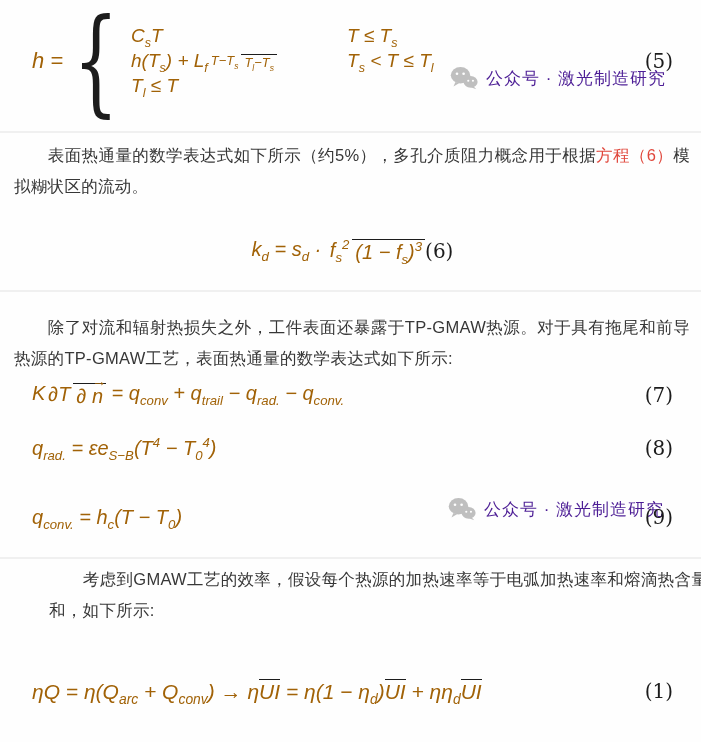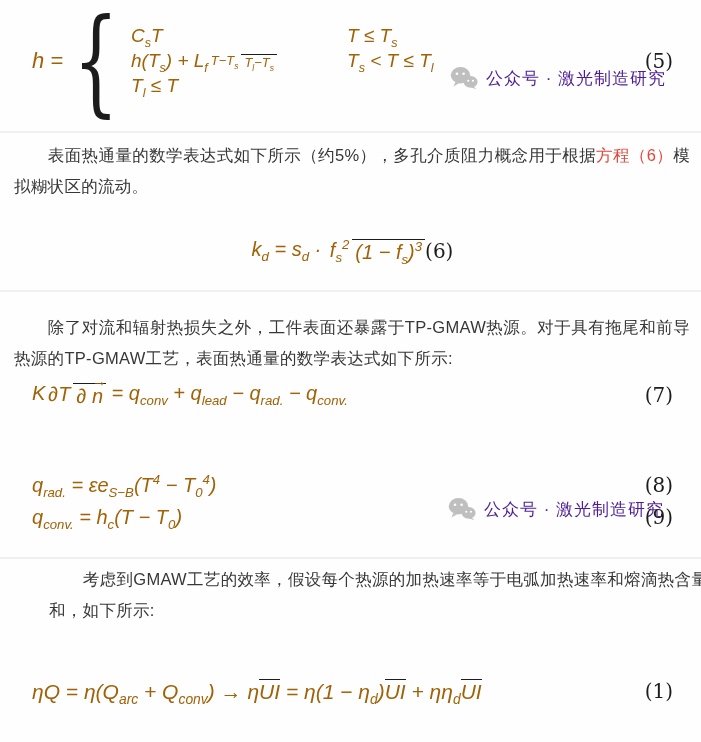--- a/index.html
+++ b/index.html
@@ -46,21 +46,21 @@
     font-style:normal;font-size:116px;line-height:0.88;
     display:inline-block;transform:scaleX(0.62);
     color:#1c1c1c;margin:0 -8px 0 -10px;
   }
   .eq5-rows{display:grid;grid-template-columns:216px auto;row-gap:3px;align-items:center;margin-left:6px;}
   .eq5-rows .math{font-size:19px;}
   .eq5-rows .frac{font-size:0.68em;}
 
   .eq6{top:210px;height:82px;justify-content:center;}
   .eq7{top:364px;height:62px;}
-  .eq8{top:461px;height:48px;}
+  .eq8{top:424px;height:48px;}
   .eq9{top:496px;height:42px;z-index:3;gap:12px;}
   .eq10{top:666px;height:50px;}
   .eq10 .math{font-size:21px;}
 
   
   .para{
     position:absolute;left:14px;width:676px;
     margin:0;
     font-size:16.5px;line-height:31px;letter-spacing:0.3px;
     color:#373737;text-indent:2.05em;text-align:justify;
@@ -136,21 +136,21 @@
   </section>
 
   <div class="divider d2"></div>
 
   <p class="para p2">除了对流和辐射热损失之外，工件表面还暴露于TP-GMAW热源。对于具有拖尾和前导热源的TP-GMAW工艺，表面热通量的数学表达式如下所示:</p>
 
   <section class="eq-block eq7">
     <span class="math">K<span class="frac">
           <span class="fnum">∂T</span>
           <span class="fden">∂ <span class="vec">n</span></span>
-        </span> = q<sub>conv</sub> + q<sub>lead</sub> − q<sub>rad.</sub> − q<sub>conv.</sub></span>
+        </span> = q<sub>conv</sub> + q<sub>trail</sub> − q<sub>rad.</sub> − q<sub>conv.</sub></span>
     <span class="eqnum">(7)</span>
   </section>
 
   <section class="eq-block eq8">
     <span class="math">q<sub>rad.</sub> = εe<sub>S−B</sub>(T<sup>4</sup> − T<sub>0</sub><sup>4</sup>)</span>
     <span class="eqnum">(8)</span>
   </section>
 
   <div class="watermark wm2">
     <svg class="wm-icon" width="28" height="24" viewBox="0 0 36 30">

